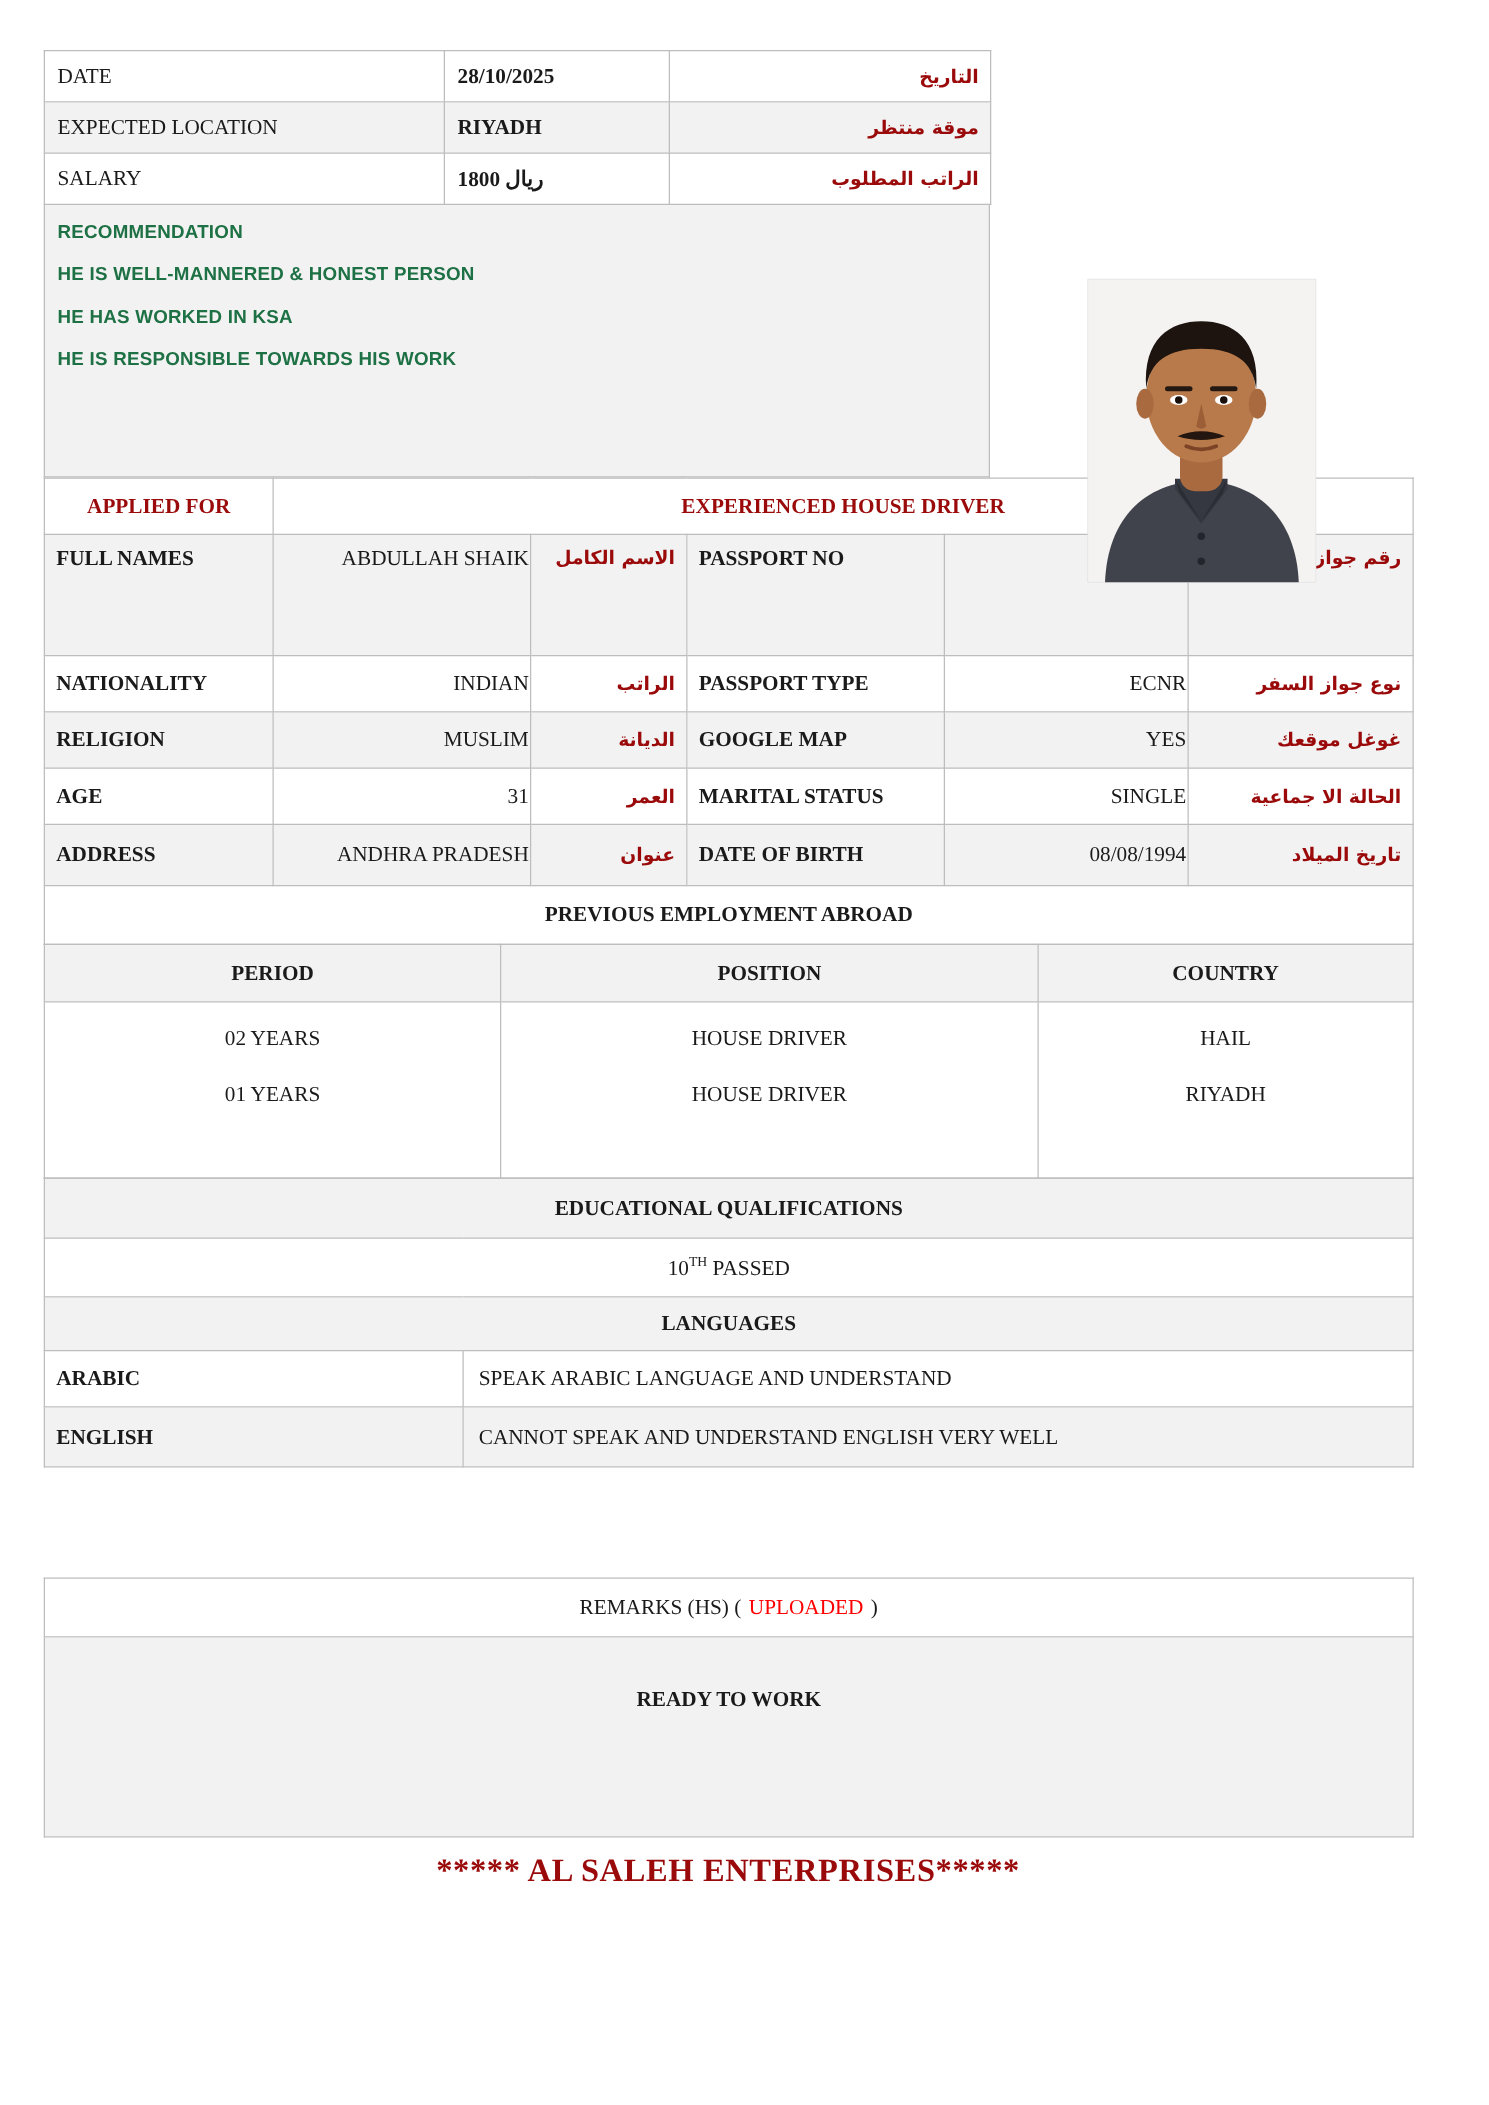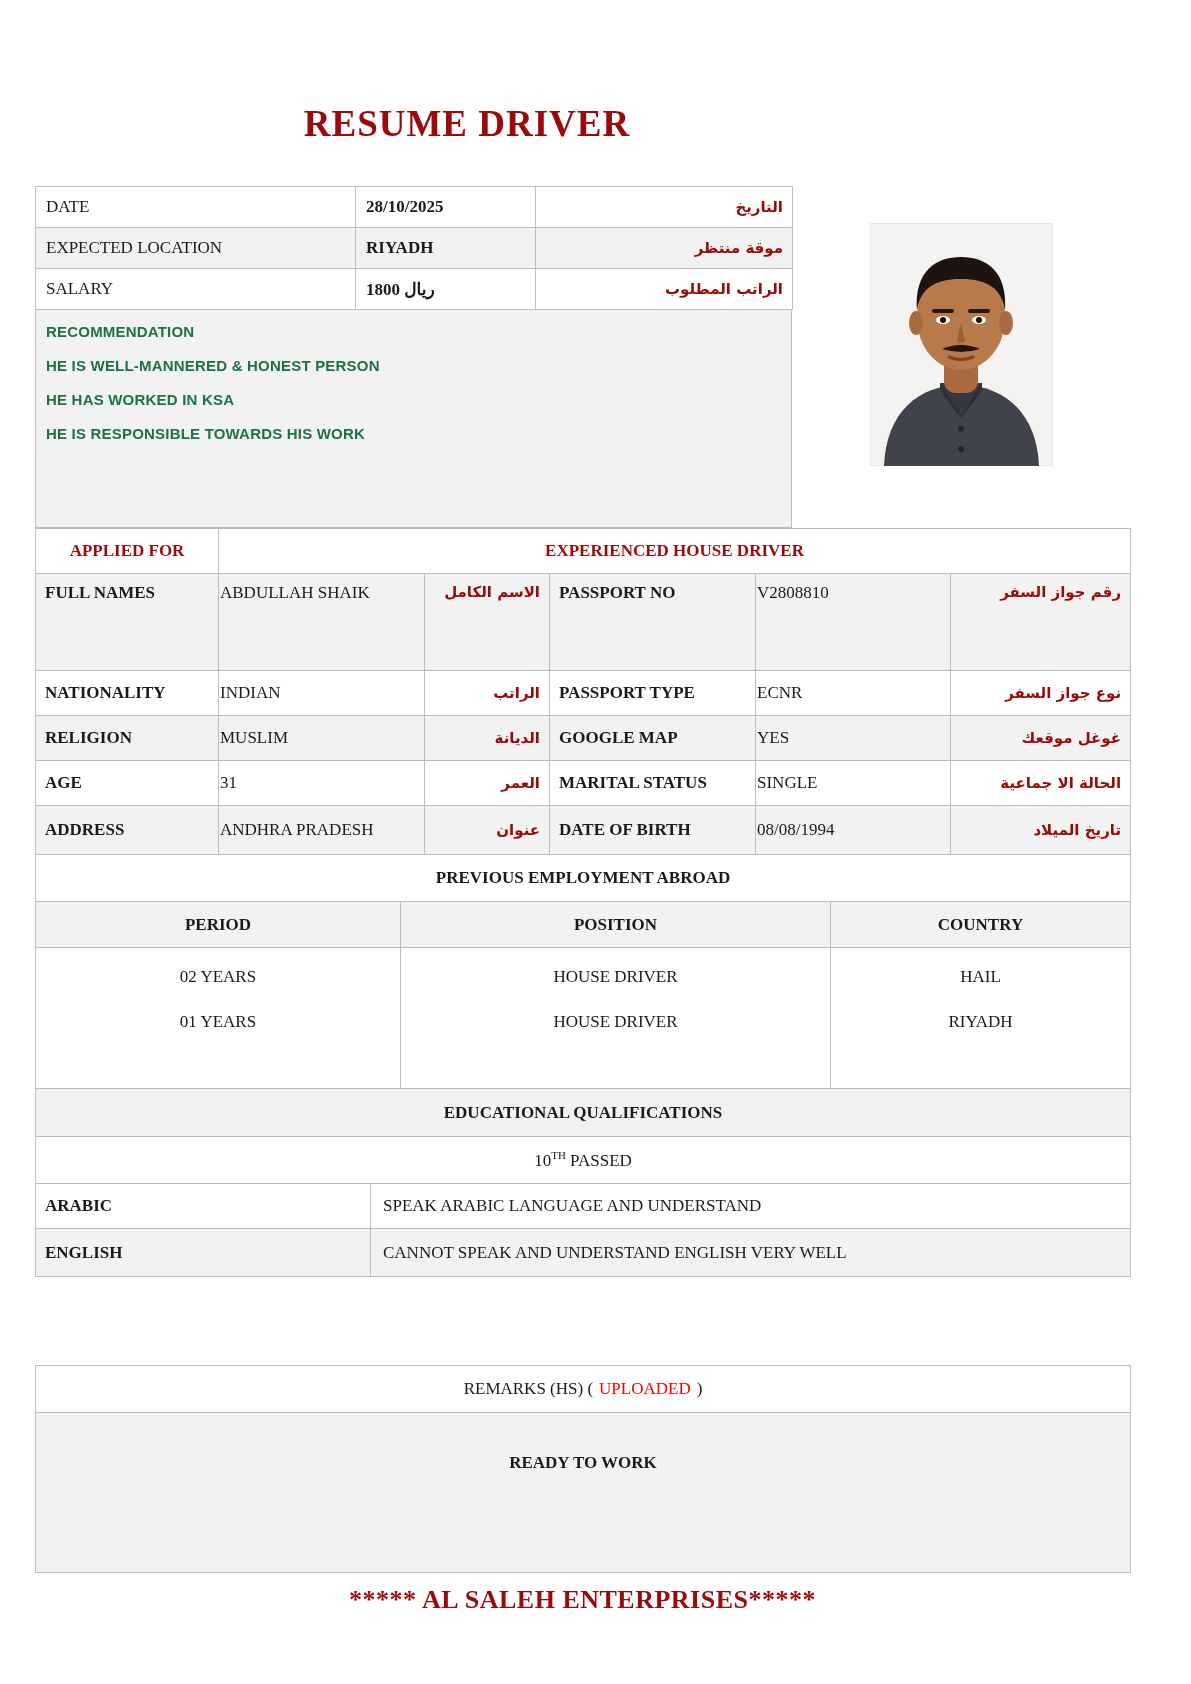--- a/index.html
+++ b/index.html
@@ -18,21 +18,21 @@
   .doc-title {
     margin:0; font-size:37px; font-weight:bold; letter-spacing:1px;
     color:#9b0a0a; font-family:"Liberation Serif", serif; line-height:44px;
   }
 
   
   table { border-collapse:collapse; table-layout:fixed; }
   td, th { border:1px solid #bdbdbd; font-size:17px; overflow:hidden; }
   .shade { background:#f2f2f2; }
   .lbl   { font-weight:bold; padding-left:9px; text-align:left; }
-  .val   { text-align:left; }
+  .val   { text-align:right; }
   .arabic {
     font-family:"DejaVu Sans", sans-serif; font-weight:bold; color:#9b0a0a;
     text-align:right; padding-right:9px; font-size:15px; direction:rtl;
   }
 
   
   .top-table { width:757px; margin-top:40px;padding-left:32px; }
   .top-table td { height:38px; vertical-align:middle; }
   .top-table .t-lbl { padding-left:10px; }
   .top-table .t-val { font-weight:bold; padding-left:10px; text-align:left; }
@@ -86,23 +86,20 @@
     margin-top:12px; width:1095px; text-align:center;
     color:#9b0a0a; font-weight:bold; font-size:26px; letter-spacing:0.5px;
   }
 </style>
 </head>
 <body>
 
 <div class="page">
   <div class="content">
 
-    <div class="title-wrap">
-      <h1 class="doc-title">RESUME  DRIVER</h1>
-    </div>
 
     <table class="top-table">
       <colgroup>
           <col style="width:320px">
           <col style="width:180px">
           <col style="width:257px">
         </colgroup>
       <tbody>
           <tr>
         <td class="t-lbl">DATE</td>
@@ -223,20 +220,23 @@
           <col style="width:335px">
           <col style="width:760px">
         </colgroup>
       <tbody>
           <tr class="edu-head shade">
         <td colspan="2">EDUCATIONAL QUALIFICATIONS</td>
       </tr>
       <tr class="edu-val">
         <td colspan="2"><span>10</span><sup>TH</sup><span> PASSED</span></td>
       </tr>
+      <tr class="lang-head shade">
+        <td colspan="2">LANGUAGES</td>
+      </tr>
       <tr class="lang-row">
         <td class="lbl">ARABIC</td>
         <td class="lang-val">SPEAK ARABIC LANGUAGE AND UNDERSTAND</td>
       </tr>
       <tr class="lang-row shade">
         <td class="lbl" style="height:45px">ENGLISH</td>
         <td class="lang-val">CANNOT SPEAK AND UNDERSTAND ENGLISH VERY WELL</td>
       </tr>
     </tbody>
       </table>

